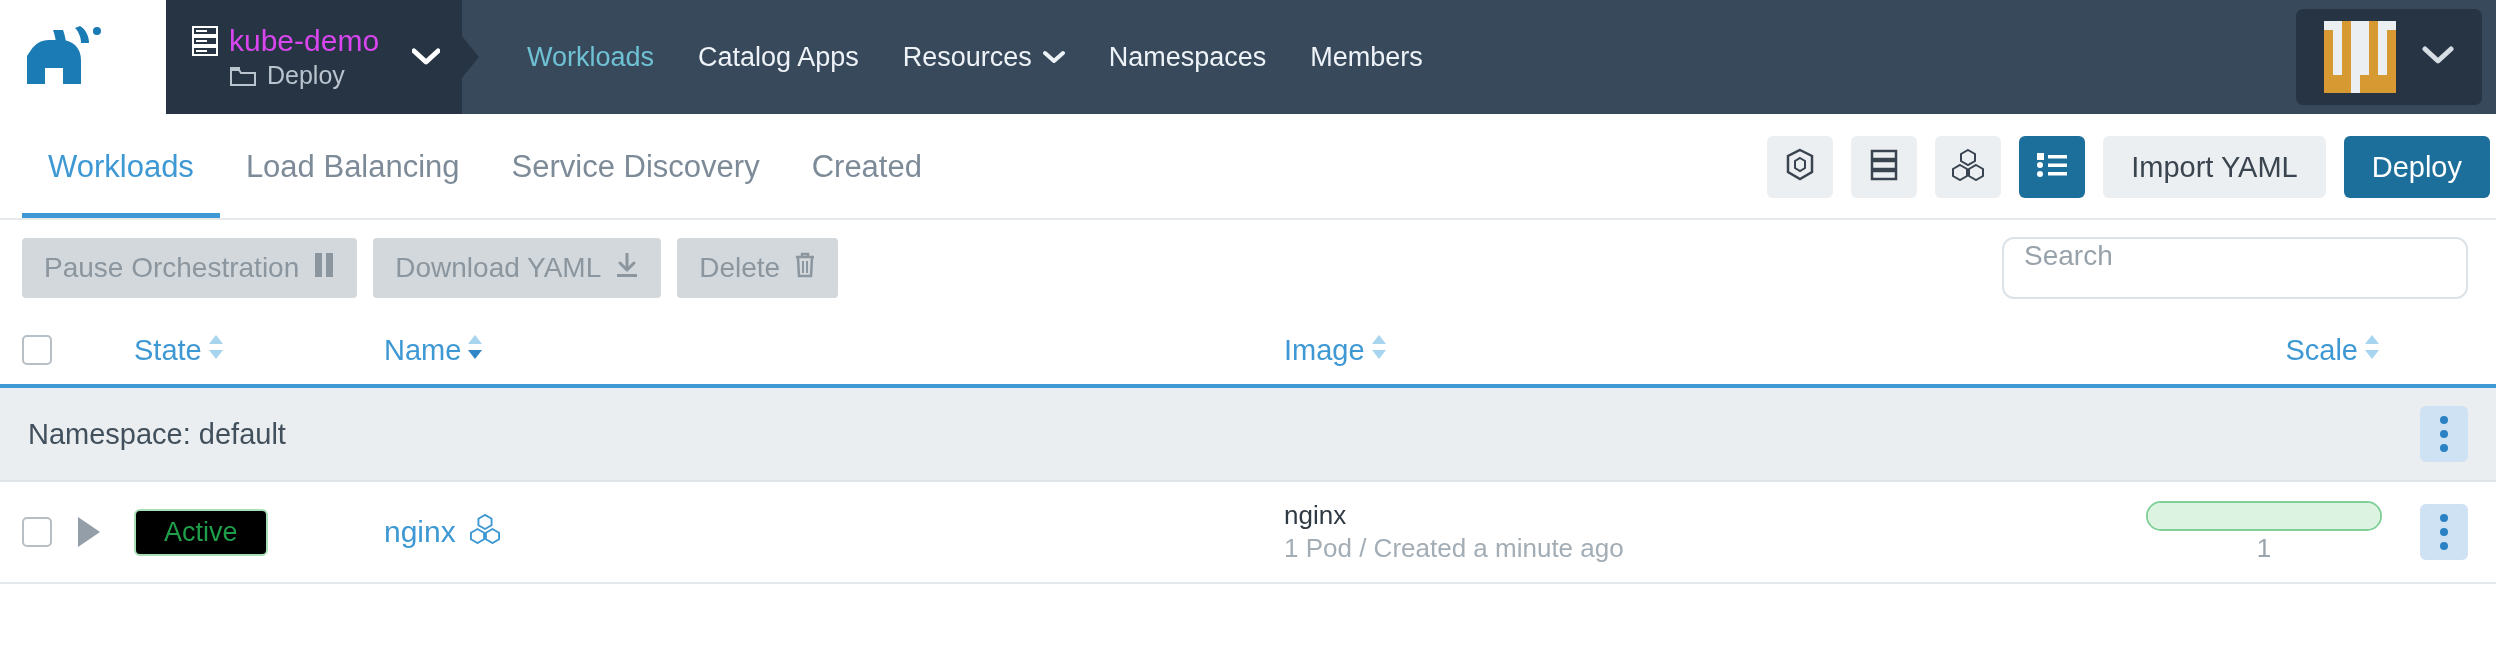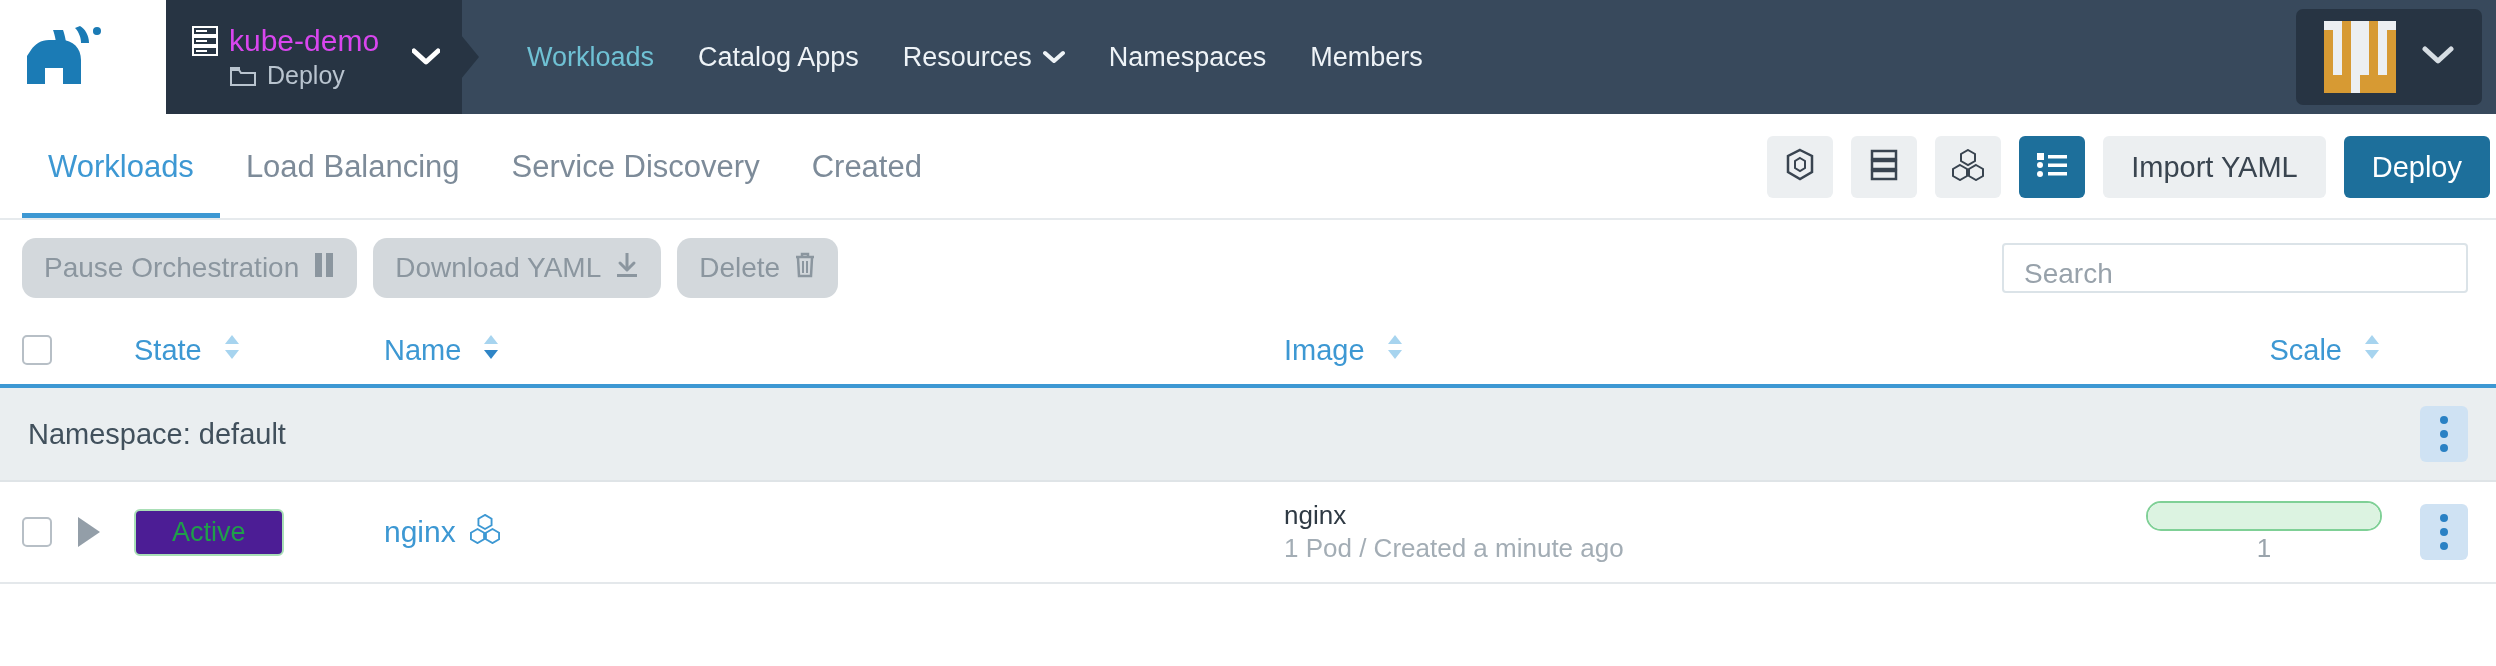--- a/index.html
+++ b/index.html
@@ -188,37 +188,37 @@
     height: 96px;
     display: flex;
     align-items: center;
     padding: 0 28px 0 22px;
     background: #ffffff;
   }
   .tb-btn {
     height: 60px;
     background: #d3d8dc;
     color: #8b969f;
-    border-radius: 14px;
+    border-radius: 4px;
     font-size: 28px;
     display: flex;
     align-items: center;
     gap: 14px;
     padding: 0 22px;
     margin-right: 16px;
     cursor: default;
   }
   .search-box {
     margin-left: auto;
     width: 466px;
-    height: 50px;
+    height: 62px;
     border: 2px solid #dbe3e8;
-    border-radius: 4px;
-    display: flex;
-    align-items: flex-end;
+    border-radius: 12px;
+    display: flex;
+    align-items: flex-start;
     padding: 0 18px;
   }
   .search-box input {
     border: 0;
     outline: 0;
     width: 100%;
     font-size: 28px;
     color: #3a4550;
     font-family: "Liberation Sans", sans-serif;
     background: transparent;
@@ -232,21 +232,21 @@
     align-items: center;
     height: 72px;
     padding: 0 28px 0 22px;
     border-bottom: 4px solid #3d98d3;
   }
   .th {
     color: #3d98d3;
     font-size: 29px;
     display: flex;
     align-items: center;
-    gap: 20px;
+    gap: 4px;
     cursor: pointer;
     white-space: nowrap;
   }
   .col-check  { width: 56px; min-width: 56px; display:flex; align-items:center; }
   .col-exp    { width: 56px; min-width: 56px; display:flex; align-items:center; }
   .col-state  { width: 250px; min-width: 250px; }
   .col-name   { flex: 0 0 900px; }
   .col-image  { flex: 1 1 auto; }
   .col-scale  { width: 300px; min-width: 300px; display: flex; justify-content: flex-end; }
   .col-menu   { width: 86px; min-width: 86px; display: flex; justify-content: flex-end; }
@@ -302,26 +302,26 @@
     width: 0; height: 0;
     border-top: 15px solid transparent;
     border-bottom: 15px solid transparent;
     border-left: 22px solid #939ea8;
     cursor: pointer;
   }
   .badge {
     display: inline-flex;
     align-items: center;
     justify-content: center;
-    background: #4c1d95;
+    background: #000000;
     border: 2px solid #a9dfb6;
     border-radius: 6px;
     color: #1f9e4a;
     font-size: 27px;
-    padding: 6px 36px;
+    padding: 6px 28px;
   }
   .link {
     color: #3d98d3;
     font-size: 30px;
     display: inline-flex;
     align-items: center;
     gap: 14px;
     cursor: pointer;
     white-space: nowrap;
   }

